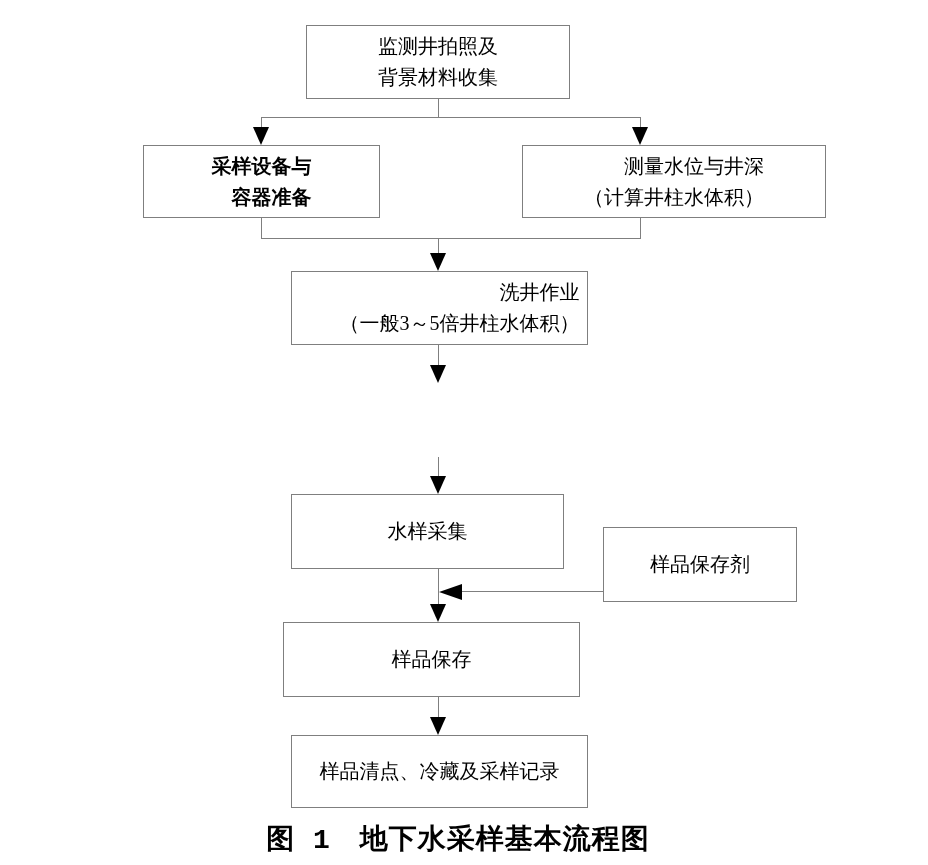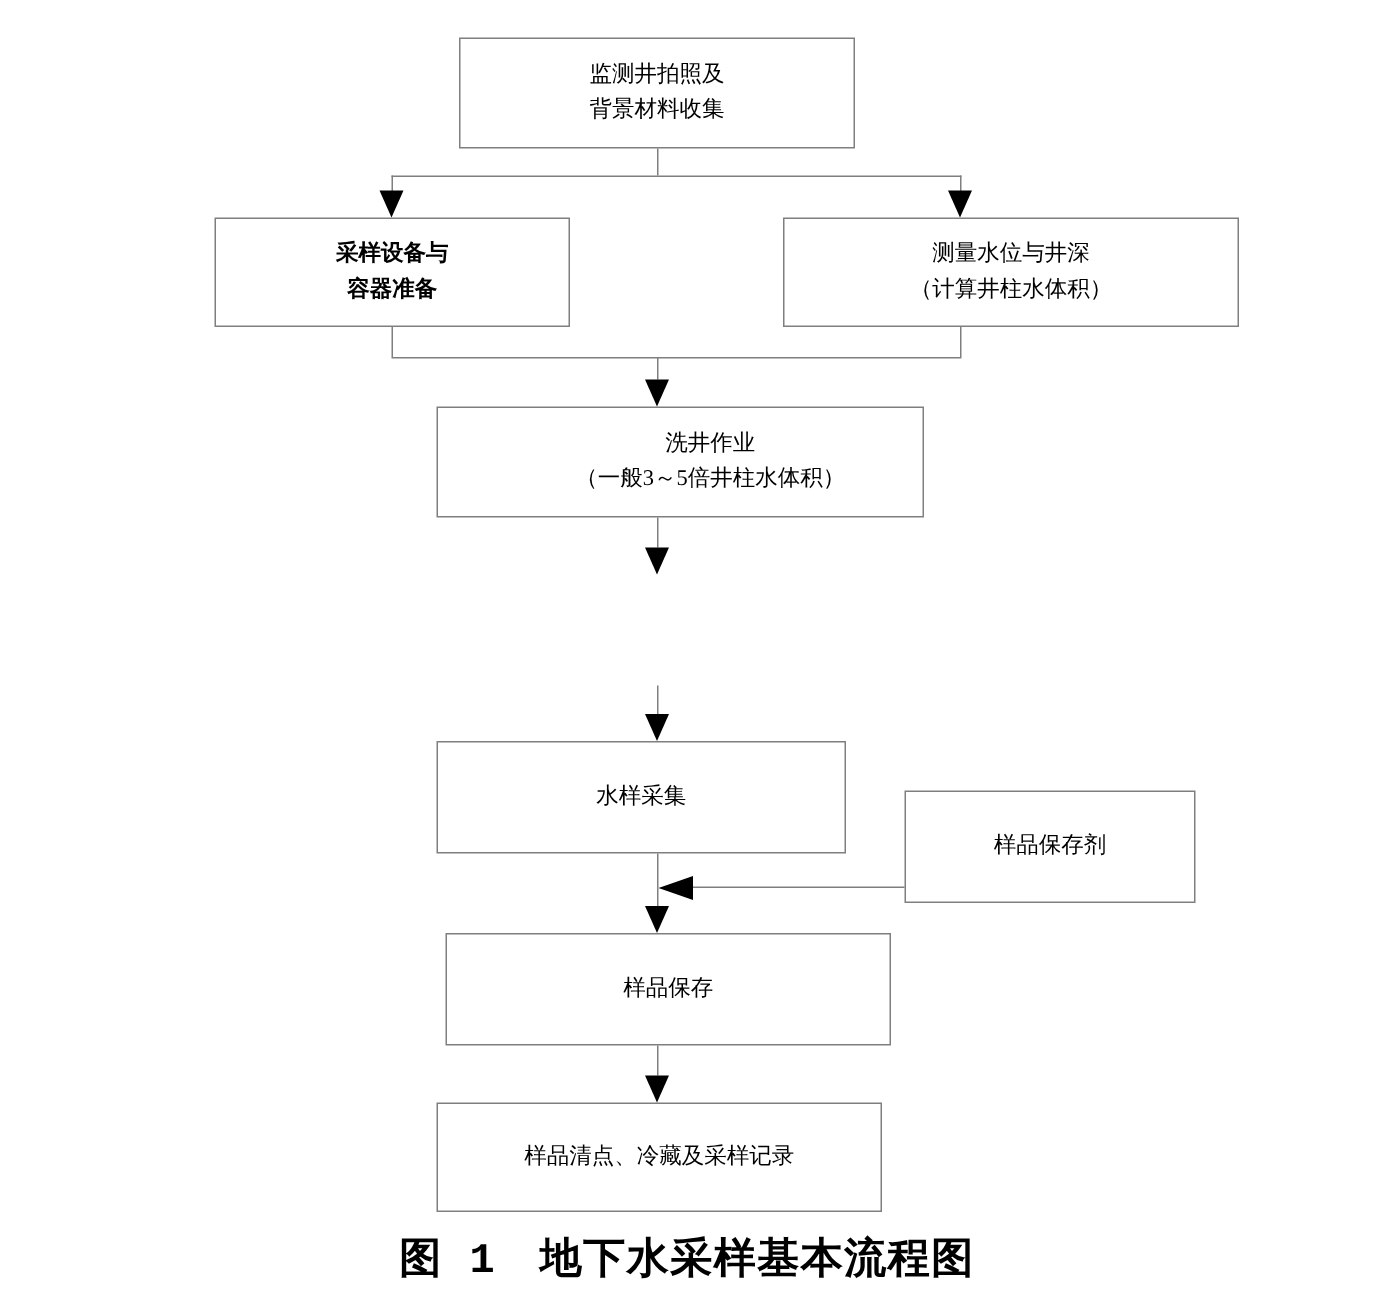--- a/index.html
+++ b/index.html
@@ -16,23 +16,23 @@
     overflow: hidden;
   }
   .flow-box {
     position: absolute;
     box-sizing: border-box;
     border: 1px solid #7f7f7f;
     background: #ffffff;
     display: flex;
     align-items: center;
     justify-content: center;
-    text-align: center;
+    text-align: right;
     color: #000000;
-    font-size: 15px;
+    font-size: 20px;
     line-height: 1.55;
   }
   .flow-box .label {
     white-space: pre-line;
   }
   .line {
     position: absolute;
     background: #7f7f7f;
   }
   .arrow-down {
@@ -62,25 +62,25 @@
     font-weight: bold;
     font-size: 28px;
     color: #000000;
     letter-spacing: 1px;
   }
 
   
   #box-photo        { left: 306px; top: 25px;  width: 264px; height: 74px; }
   #box-equipment    { left: 143px; top: 145px; width: 237px; height: 73px; font-weight: bold; }
   #box-measure      { left: 522px; top: 145px; width: 304px; height: 73px; }
-  #box-wash         { left: 291px; top: 271px; width: 325px; height: 74px; padding-left: 40px; }
+  #box-wash         { left: 291px; top: 271px; width: 297px; height: 74px; padding-left: 40px; }
   #box-monitor      { left: 291px; top: 383px; width: 297px; height: 74px; }
   #box-collect      { left: 291px; top: 494px; width: 273px; height: 75px; }
   #box-preservative { left: 603px; top: 527px; width: 194px; height: 75px; }
-  #box-preserve     { left: 297px; top: 622px; width: 297px; height: 75px; }
+  #box-preserve     { left: 283px; top: 622px; width: 297px; height: 75px; }
   #box-inventory    { left: 291px; top: 735px; width: 297px; height: 73px; }
 </style>
 </head>
 <body>
 
 <div class="canvas">
 
   <div class="flow-box" id="box-photo">
     <span class="label">监测井拍照及
 背景材料收集</span>

